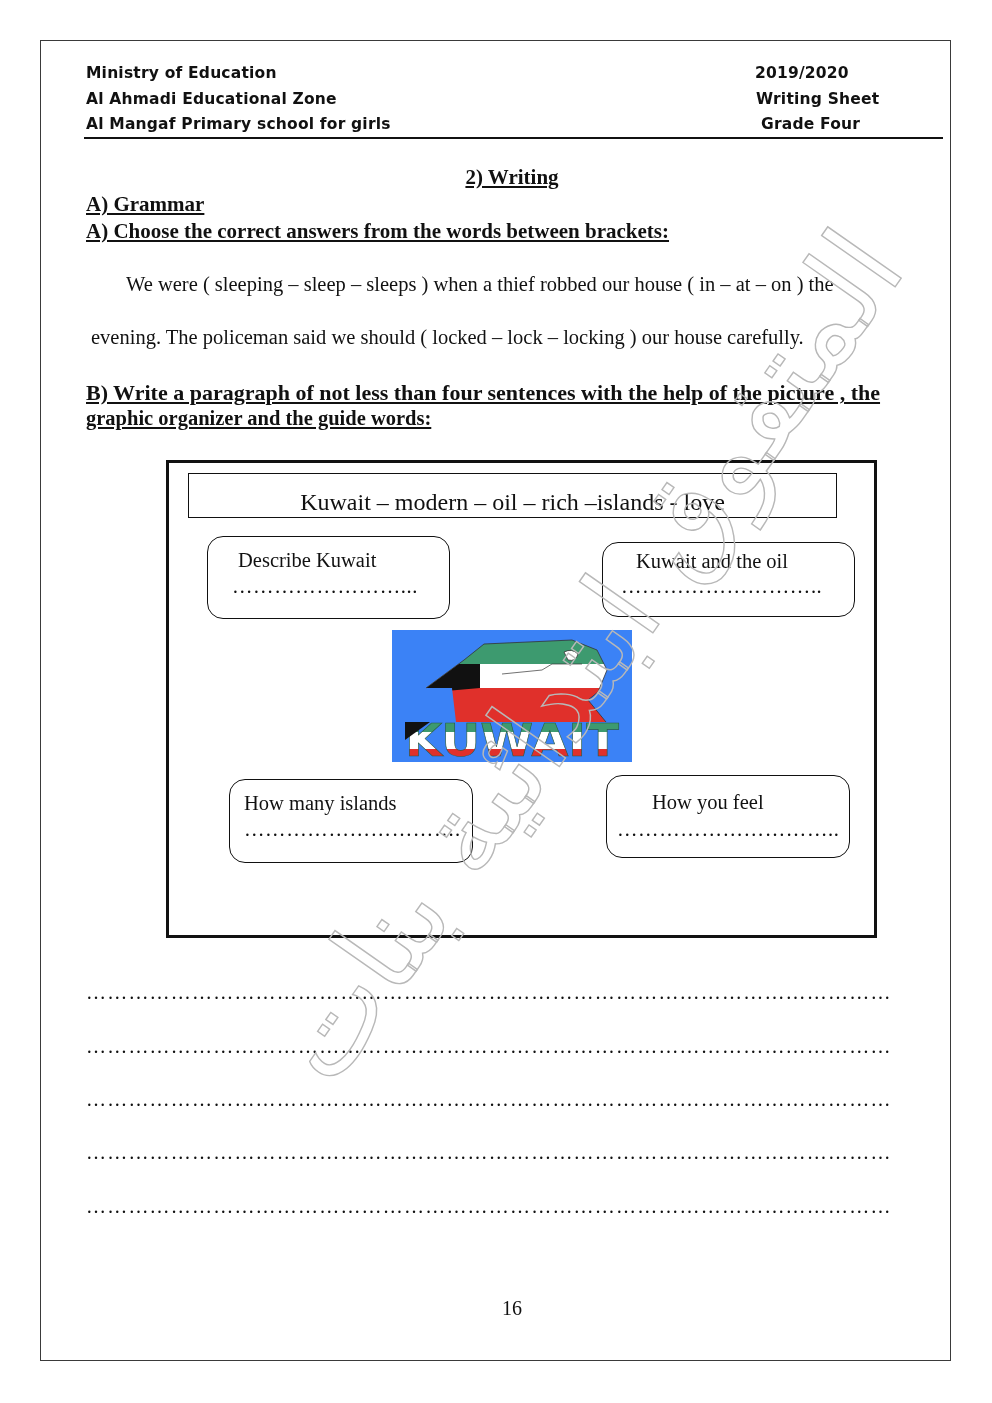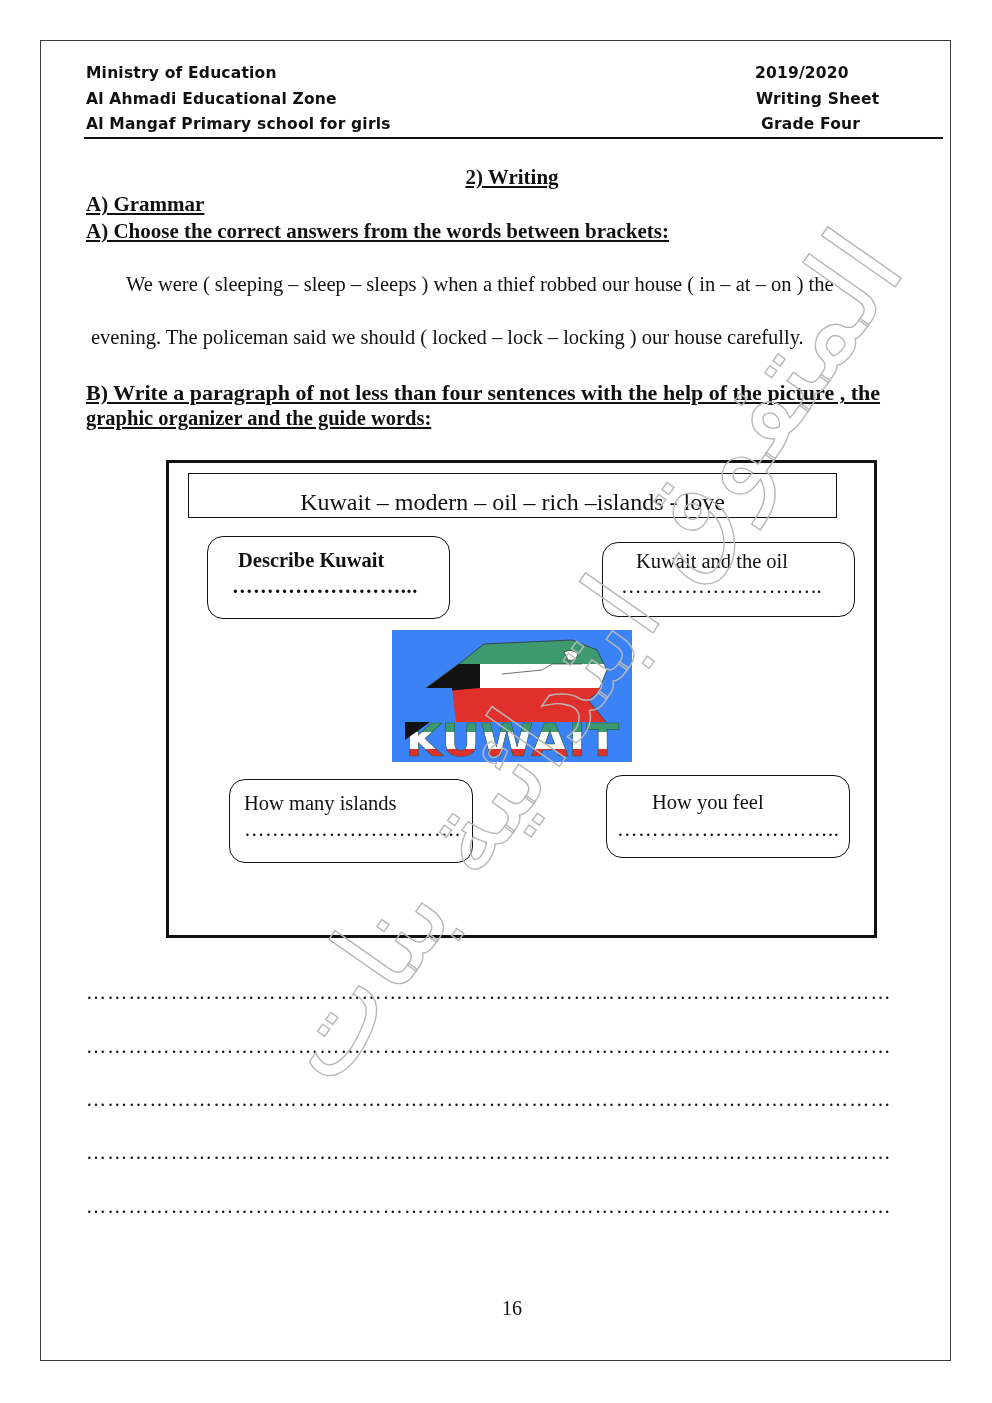--- a/index.html
+++ b/index.html
@@ -42,21 +42,21 @@
 <div class="para serif" style="left:91px;top:326px;">evening.  The policeman said we should ( locked – lock – locking ) our house carefully.</div>
 
 <div class="bold-u serif" style="left:86px;top:380px;font-size:22px;">B)  Write a paragraph of not less than four sentences with the help of the picture , the</div>
 <div class="bold-u serif" style="left:86px;top:407px;font-size:20.5px;">graphic organizer and the guide words:</div>
 
 <div class="organizer"></div>
 <div class="guide-box serif">
   <span>Kuwait – modern – oil – rich –islands - love</span>
 </div>
 
-<div class="bubble serif" style="left:207px;top:536px;width:243px;height:83px;font-weight:bold;">
+<div class="bubble serif" style="left:207px;top:536px;width:243px;height:83px;">
   <span class="lbl" style="left:30px;">Describe Kuwait</span>
   <span class="dots" style="left:24px;">……………………...</span>
 </div>
 <div class="bubble serif" style="left:602px;top:542px;width:253px;height:75px;">
   <span class="lbl" style="left:33px;top:7px;">Kuwait and the oil</span>
   <span class="dots" style="left:18px;top:32px;">………………………..</span>
 </div>
 <div class="bubble serif" style="left:229px;top:779px;width:244px;height:84px;">
   <span class="lbl" style="left:14px;">How many islands</span>
   <span class="dots" style="left:14px;">………………………….</span>

